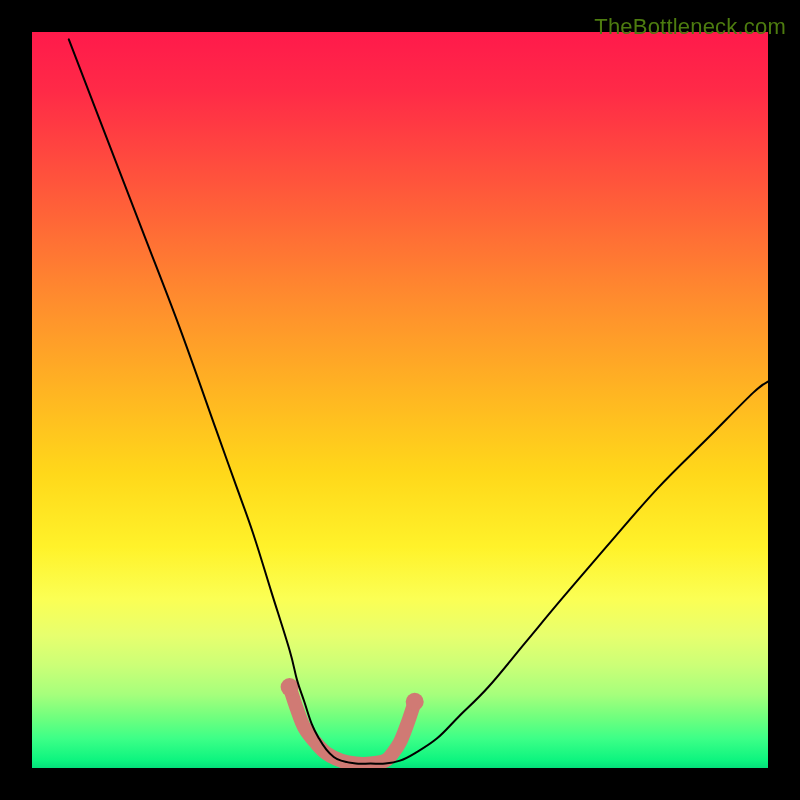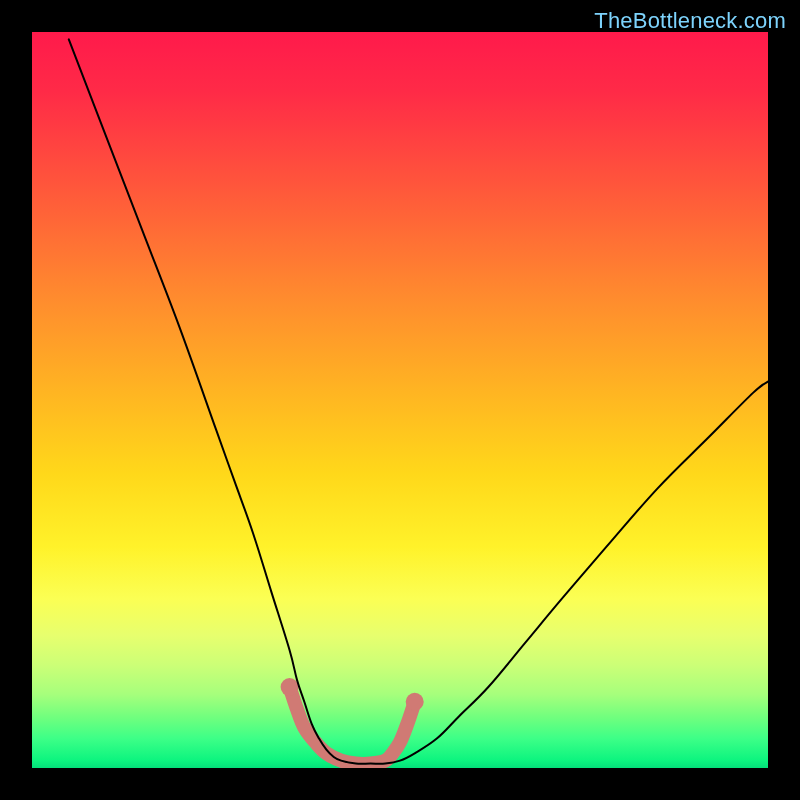--- a/index.html
+++ b/index.html
@@ -12,23 +12,23 @@
     font-family: Arial, Helvetica, sans-serif;
   }
   .frame {
     position: relative;
     width: 800px;
     height: 800px;
     background: #000;
   }
   .watermark {
     position: absolute;
-    top: 8px;
+    top: 14px;
     right: 14px;
-    color: #7dd3fc;
+    color: #4d7c0f;
     font-size: 22px;
     font-weight: 500;
     letter-spacing: 0.2px;
     z-index: 10;
     user-select: none;
   }
   .plot-area {
     position: absolute;
     left: 32px;
     top: 32px;

